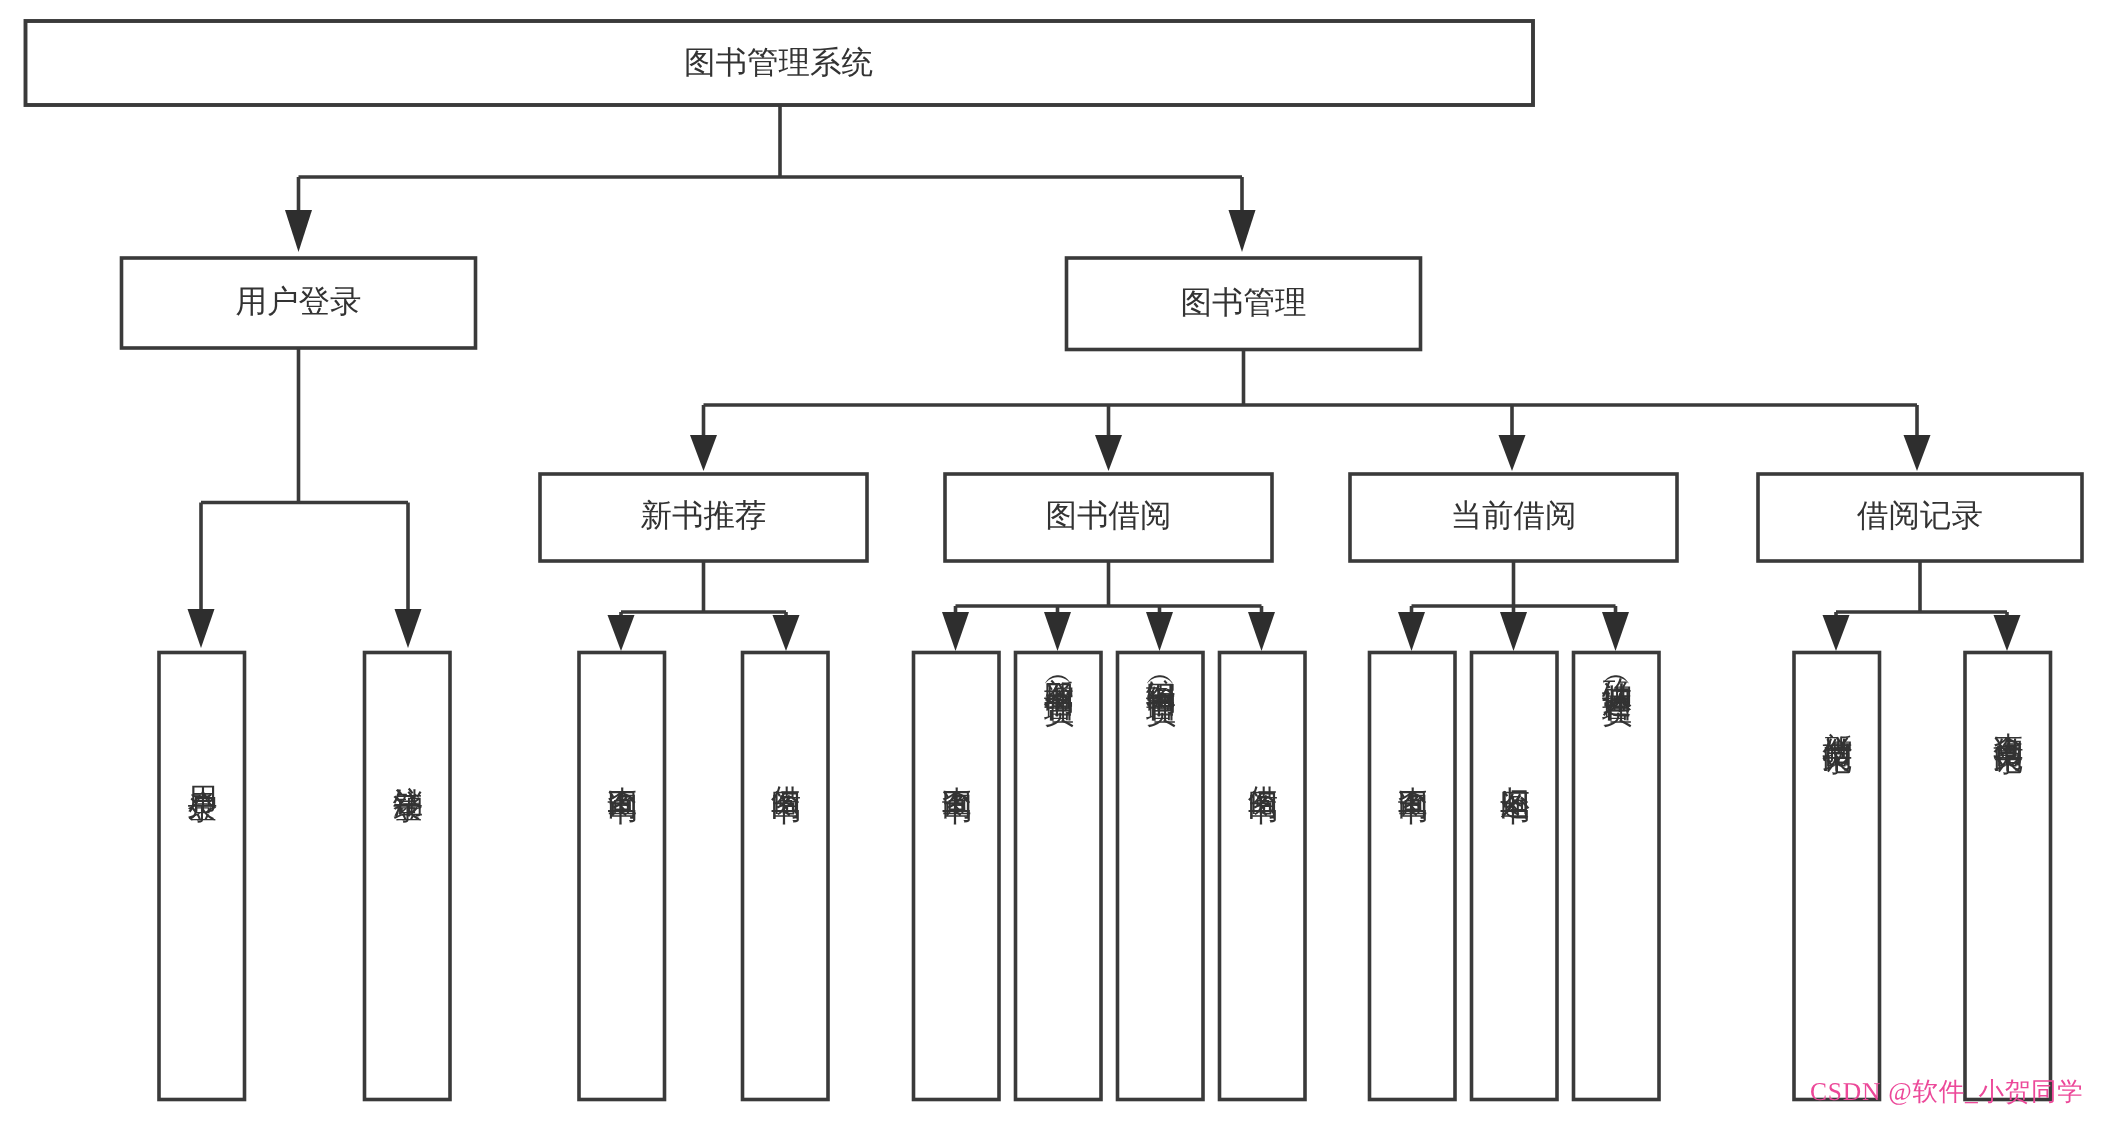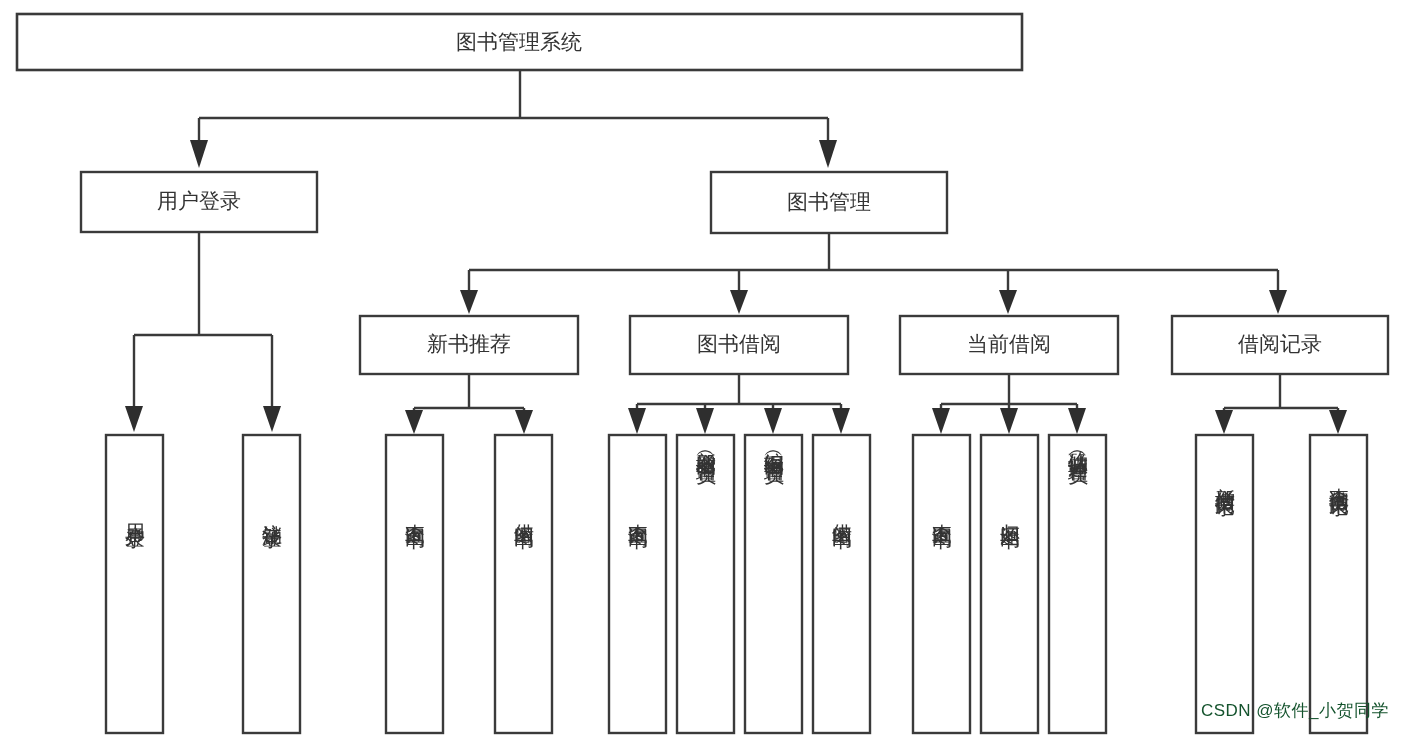--- a/index.html
+++ b/index.html
@@ -54,24 +54,24 @@
   .node-label.vertical-label {
     font-size: 20px;
     writing-mode: vertical-rl;
     text-orientation: upright;
     glyph-orientation-vertical: 0;
     letter-spacing: 2px;
   }
   .watermark-text {
     position: absolute;
     right: 16px;
-    bottom: 25px;
-    font-family: Liberation Sans, sans-serif;
+    bottom: 8px;
+    font-family: Liberation Serif, serif;
     font-size: 17px;
-    color: #14532d;
+    color: #ec4899;
     letter-spacing: 0.5px;
     white-space: nowrap;
     user-select: none;
   }
 </style>
 </head>
 <body>
 
 <div id="diagram-root">
 

